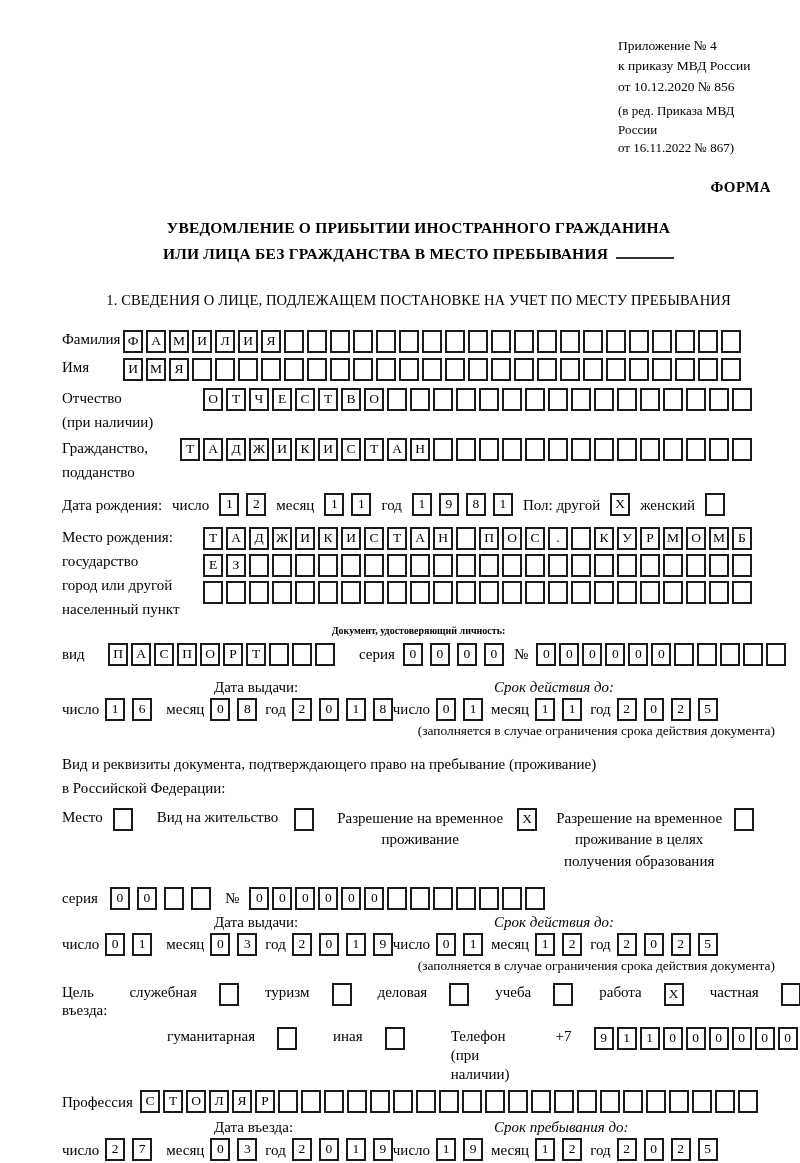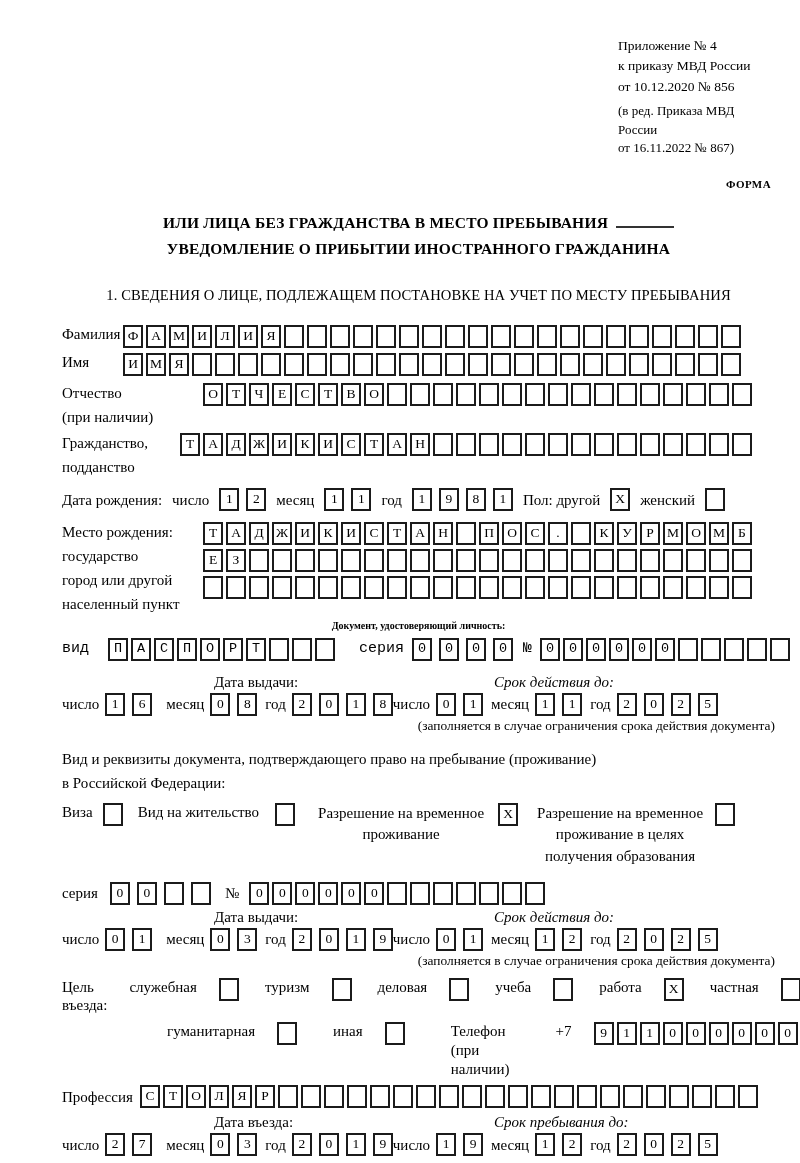--- a/index.html
+++ b/index.html
@@ -5,21 +5,21 @@
   * { box-sizing: border-box; }
   html,body { margin:0; padding:0; background:#fff; }
   .page {
     width:800px; height:1163px; background:#fff; color:#000;
     font-family:"Liberation Serif", serif; font-size:15px; line-height:1.25;
     padding:36px 25px 0 62px; overflow:hidden; position:relative;
   }
   
   .annex { margin-left:556px; font-size:13.5px; line-height:1.5; }
   .annex .grp2 { margin-top:5px; font-size:13px; line-height:1.45; }
-  .forma { text-align:right; font-weight:bold; font-size:11px; margin:20px 4px 18px 0; letter-spacing:.4px; }
+  .forma { text-align:right; font-weight:bold; font-size:15px; margin:20px 4px 18px 0; letter-spacing:.4px; }
   .title { text-align:center; font-weight:bold; font-size:15.5px; line-height:1.65; letter-spacing:.2px; }
   .uline { display:inline-block; width:58px; border-bottom:2px solid #333; height:14px; margin-left:8px; }
   .sec-head { font-weight:normal; font-size:14.6px; margin:25px 0 21px; text-align:center; letter-spacing:.1px; }
 
   .row { display:flex; align-items:flex-start; margin-bottom:5px; }
   .rowc { align-items:center; }
   .lab { flex:none; }
   .labcol { flex:none; display:flex; flex-direction:column; line-height:1.6; }
   .cells { display:inline-flex; gap:3px; flex:none; }
   .cells.sp { gap:7px; }
@@ -66,22 +66,22 @@
     <div>к приказу МВД России</div>
     <div>от 10.12.2020 № 856</div>
     <div class="grp2">
       <div>(в ред. Приказа МВД России</div>
       <div>от 16.11.2022 № 867)</div>
     </div>
   </div>
   <div class="forma">ФОРМА</div>
 
   <div class="title">
+    <div>УВЕДОМЛЕНИЕ О ПРИБЫТИИ ИНОСТРАННОГО ГРАЖДАНИНА</div>
     <div><span>ИЛИ ЛИЦА БЕЗ ГРАЖДАНСТВА В МЕСТО ПРЕБЫВАНИЯ</span><span class="uline"></span></div>
-    <div>УВЕДОМЛЕНИЕ О ПРИБЫТИИ ИНОСТРАННОГО ГРАЖДАНИНА</div>
   </div>
 
   <div class="sec-head">1. СВЕДЕНИЯ О ЛИЦЕ, ПОДЛЕЖАЩЕМ ПОСТАНОВКЕ НА УЧЕТ ПО МЕСТУ ПРЕБЫВАНИЯ</div>
 
   <div class="row">
     <span class="lab lw-surname">Фамилия</span>
     <span class="cells">
         <span class="cell">Ф</span>
         <span class="cell">А</span>
         <span class="cell">М</span>
@@ -325,21 +325,21 @@
           <span class="cell"></span>
           <span class="cell"></span>
           <span class="cell"></span>
           <span class="cell"></span>
         </span>
     </span>
   </div>
 
   <div style="text-align:center; font-weight:bold; font-size:10px; margin:2px 0 5px;">Документ, удостоверяющий личность:</div>
 
-  <div class="row rowc" style="margin-bottom:12px;font-family:Liberation Mono, monospace;">
+  <div class="row rowc" style="margin-bottom:12px;">
     <span class="lab lw-kind">вид</span>
     <span class="cells">
         <span class="cell">П</span>
         <span class="cell">А</span>
         <span class="cell">С</span>
         <span class="cell">П</span>
         <span class="cell">О</span>
         <span class="cell">Р</span>
         <span class="cell">Т</span>
         <span class="cell"></span>
@@ -414,26 +414,26 @@
         </span>
     </span>
   </div>
   <div class="note-r">(заполняется в случае ограничения срока действия документа)</div>
 
   <div class="intro">Вид и реквизиты документа, подтверждающего право на пребывание (проживание)</div>
   <div class="intro" style="margin-bottom:2px;">в Российской Федерации:</div>
 
   <div class="opts">
     <span class="opt">
-      <span>Виза</span>
+      <span>Место</span>
       <span class="cells">
           <span class="cell"></span>
         </span>
     </span>
-    <span class="opt" style="margin-left:2px; gap:16px;">
+    <span class="opt" style="margin-left:11px; gap:16px;">
       <span>Вид на жительство</span>
       <span class="cells">
           <span class="cell"></span>
         </span>
     </span>
     <span class="opt" style="margin-left:10px; gap:14px;">
       <span class="optlines">
         <span>Разрешение на временное</span><br>
         <span>проживание</span>
       </span>

